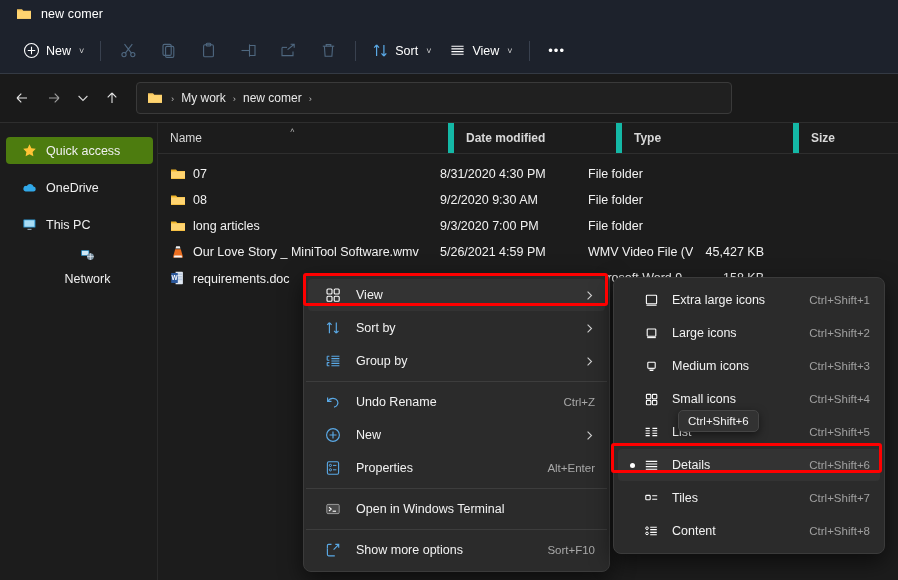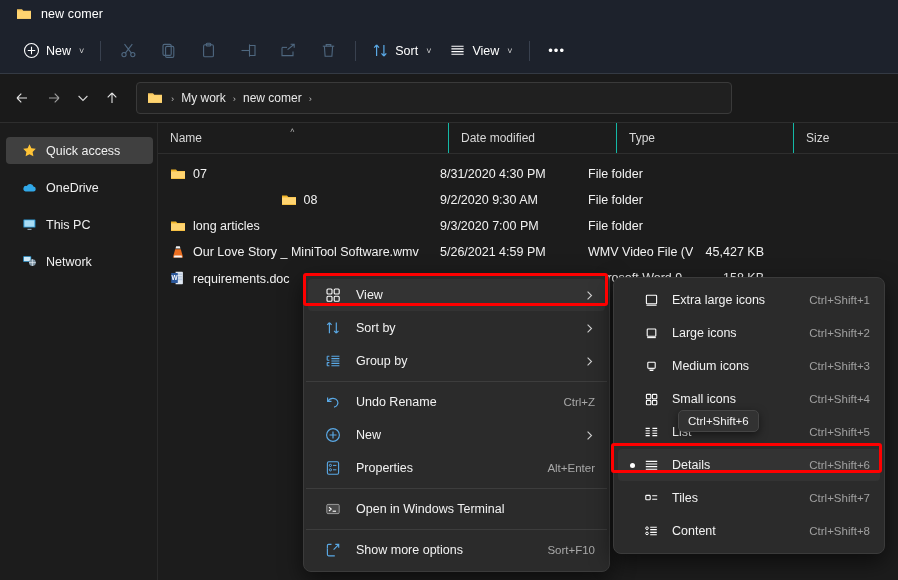--- a/index.html
+++ b/index.html
@@ -66,33 +66,33 @@
   
   .sidebar {
     position: absolute; left: 0; top: 123px; width: 157px; height: 457px;
     background: #1c1c1c; padding-top: 14px;
   }
   .side-item {
     height: 27px; margin: 0 4px 5px 6px; border-radius: 4px;
     display: flex; align-items: center; gap: 9px; padding-left: 16px;
     font-size: 12.5px; color: #f0f0f0; cursor: default;
   }
-  .side-item.selected { background: #404040; }
+  .side-item.selected { background: #4d7c0f; }
   .sidebar-divider {
     position: absolute; left: 157px; top: 123px; width: 1px; height: 457px; background: #2a2a2a;
   }
 
   
   .filepane { position: absolute; left: 158px; top: 123px; width: 740px; height: 457px; background: #1c1c1c; }
   .col-head {
     position: relative; height: 30px; display: flex; align-items: center;
     font-size: 12px; color: #d8d8d8; gap: 20px;
   }
   .col-head .ch { position: relative; height: 30px; display: flex; align-items: center; padding-left: 12px; }
-  .col-head .ch + .ch { border-left: 1px solid #14b8a6; }
+  .col-head .ch + .ch { border-left: 6px solid #14b8a6; font-weight: bold; }
   .sort-caret {
     position: absolute; left: 132px; top: 3px; font-size: 8px; color: #b5b5b5;
   }
   .head-underline { height: 1px; background: #2e2e2e; width: 740px; }
   .row {
     height: 21px; display: flex; align-items: center; font-size: 12.5px; color: #f2f2f2;
     cursor: default;
   }
   .cell-name { display: flex; align-items: center; gap: 7px; padding-left: 12px; }
   .cell { padding-left: 12px; white-space: nowrap; overflow: hidden; }
@@ -331,21 +331,21 @@
       <span>
         <svg width="15" height="15" viewBox="0 0 15 15">
           <rect x="1.4" y="2.4" width="12" height="8.2" rx="0.6" fill="#2e9ad6"></rect>
           <rect x="2.4" y="3.3" width="10" height="6.4" fill="#a8dcf5"></rect>
           <path d="M5.5 11.8h4v1.2h-4z" fill="#8a9aa6"></path>
         </svg>
       </span>
       <span>This PC</span>
     </div>
 
-    <div class="side-item" style="margin-top:10px;">
+    <div class="side-item" style="margin-top:10px;flex-direction:column;">
       <span>
         <svg width="15" height="15" viewBox="0 0 15 15">
           <rect x="1.2" y="2.2" width="8" height="5.6" rx="0.5" fill="#2e9ad6"></rect>
           <rect x="2" y="2.9" width="6.4" height="4.2" fill="#cfe9f7"></rect>
           <circle cx="10.4" cy="8.6" r="3.4" fill="#7f94a4"></circle>
           <path d="M7 8.6h6.8M10.4 5.2v6.8" stroke="#e4edf3" stroke-width="0.7"></path>
         </svg>
       </span>
       <span>Network</span>
     </div>
@@ -382,21 +382,21 @@
               </svg>
           </span>
           <span>07</span>
         </div>
         <div class="cell" style="width:148px;">8/31/2020 4:30 PM</div>
         <div class="cell" style="width:117px;">File folder</div>
         <div class="cell right" style="width:85px;"></div>
       </div>
 
       <div class="row" style="margin-bottom:5px;">
-        <div class="cell-name" style="width:270px;justify-content:center;">
+        <div class="cell-name" style="width:270px;">
           <span class="ficon">
             <svg width="16" height="16" viewBox="0 0 16 16">
                 <path d="M1 3.4h5l1.3 1.5H15v8H1z" fill="#f0b429"></path>
                 <path d="M1 5.4h14v7H1z" fill="#ffd470"></path>
               </svg>
           </span>
           <span>08</span>
         </div>
         <div class="cell" style="width:148px;">9/2/2020 9:30 AM</div>
         <div class="cell" style="width:117px;">File folder</div>

